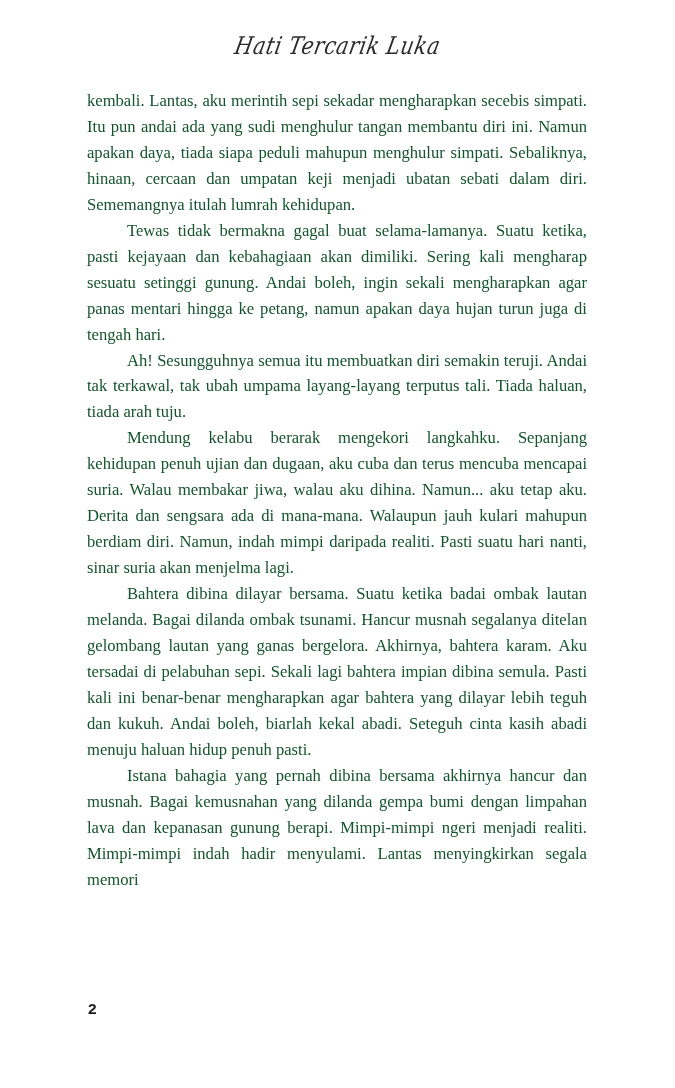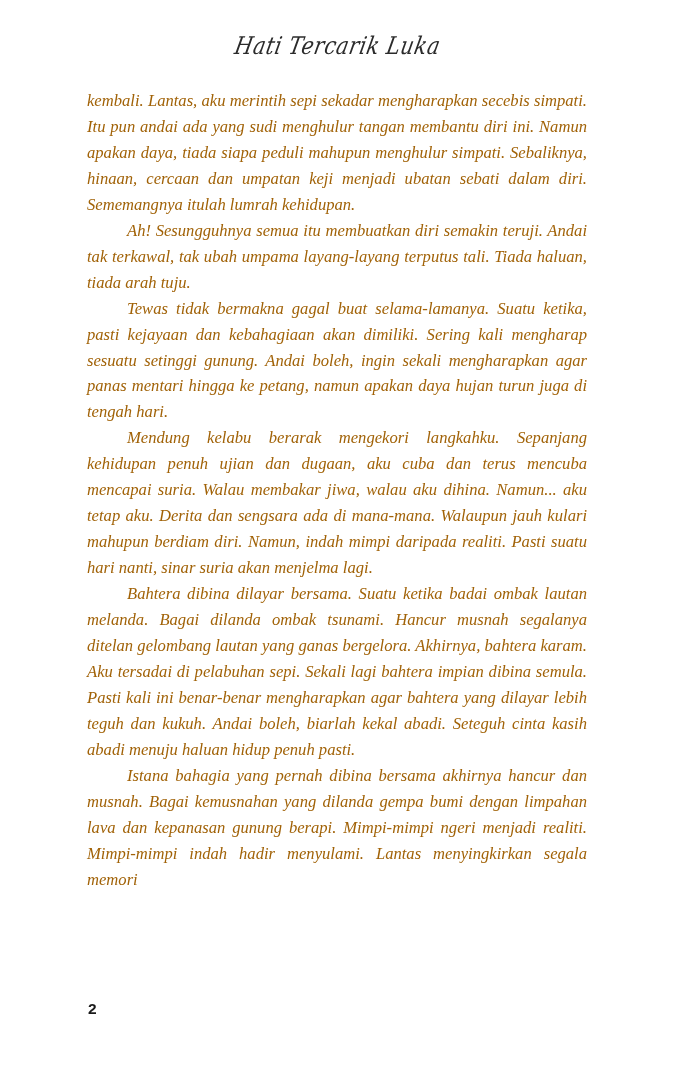--- a/index.html
+++ b/index.html
@@ -49,22 +49,21 @@
   
   .textblock {
     position: absolute;
     left: 87px;
     top: 88px;
     width: 500px;
     text-align: justify;
     text-justify: inter-word;
     font-size: 16.6px;
     line-height: 25.95px;
-    color: #a16207;
-    font-style: italic;
+    color: #14532d;
     -webkit-font-smoothing: antialiased;
   }
   .textblock p {
     margin: 0;
     text-indent: 40px;
     text-align: justify;
     hyphens: none;
   }
   .textblock p.no-indent {
     text-indent: 0;
@@ -90,22 +89,22 @@
 <body>
 
 <div class="page">
 
   <div class="running-head">
     <span class="script">Hati Tercarik Luka</span>
   </div>
 
   <div class="textblock">
     <p class="no-indent">kembali. Lantas, aku merintih sepi sekadar mengharapkan secebis simpati. Itu pun andai ada yang sudi menghulur tangan membantu diri ini. Namun apakan daya, tiada siapa peduli mahupun menghulur simpati. Sebaliknya, hinaan, cercaan dan umpatan keji menjadi ubatan sebati dalam diri. Sememangnya itulah lumrah kehidupan.</p>
+    <p>Tewas tidak bermakna gagal buat selama-lamanya. Suatu ketika, pasti kejayaan dan kebahagiaan akan dimiliki. Sering kali mengharap sesuatu setinggi gunung. Andai boleh, ingin sekali mengharapkan agar panas mentari hingga ke petang, namun apakan daya hujan turun juga di tengah hari.</p>
     <p>Ah! Sesungguhnya semua itu membuatkan diri semakin teruji. Andai tak terkawal, tak ubah umpama layang-layang terputus tali. Tiada haluan, tiada arah tuju.</p>
-    <p>Tewas tidak bermakna gagal buat selama-lamanya. Suatu ketika, pasti kejayaan dan kebahagiaan akan dimiliki. Sering kali mengharap sesuatu setinggi gunung. Andai boleh, ingin sekali mengharapkan agar panas mentari hingga ke petang, namun apakan daya hujan turun juga di tengah hari.</p>
     <p>Mendung kelabu berarak mengekori langkahku. Sepanjang kehidupan penuh ujian dan dugaan, aku cuba dan terus mencuba mencapai suria. Walau membakar jiwa, walau aku dihina. Namun... aku tetap aku. Derita dan sengsara ada di mana-mana. Walaupun jauh kulari mahupun berdiam diri. Namun, indah mimpi daripada realiti. Pasti suatu hari nanti, sinar suria akan menjelma lagi.</p>
     <p>Bahtera dibina dilayar bersama. Suatu ketika badai ombak lautan melanda. Bagai dilanda ombak tsunami. Hancur musnah segalanya ditelan gelombang lautan yang ganas bergelora. Akhirnya, bahtera karam. Aku tersadai di pelabuhan sepi. Sekali lagi bahtera impian dibina semula. Pasti kali ini benar-benar mengharapkan agar bahtera yang dilayar lebih teguh dan kukuh. Andai boleh, biarlah kekal abadi. Seteguh cinta kasih abadi menuju haluan hidup penuh pasti.</p>
     <p class="full-justify">Istana bahagia yang pernah dibina bersama akhirnya hancur dan musnah. Bagai kemusnahan yang dilanda gempa bumi dengan limpahan lava dan kepanasan gunung berapi. Mimpi-mimpi ngeri menjadi realiti. Mimpi-mimpi indah hadir menyulami. Lantas menyingkirkan segala memori</p>
   </div>
 
   <div class="folio">2</div>
 
 </div>
 
 </body></html>

